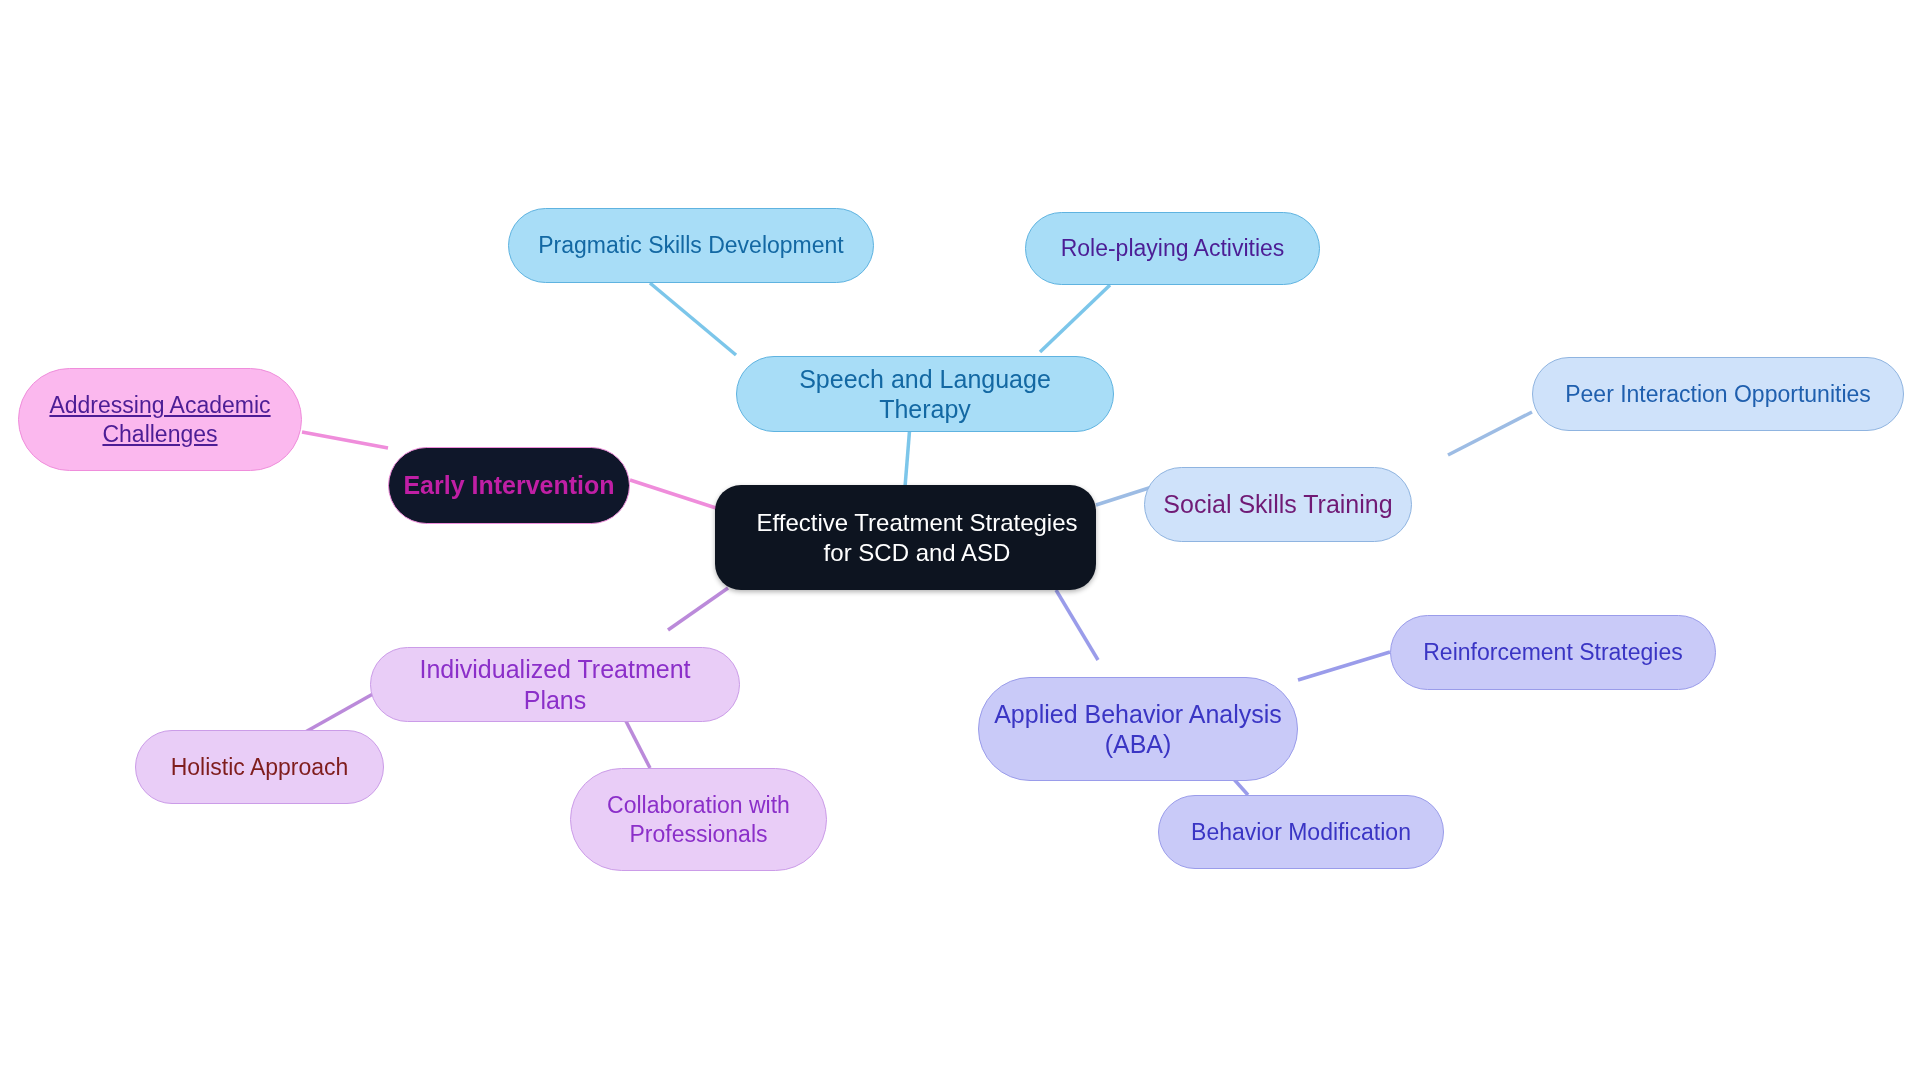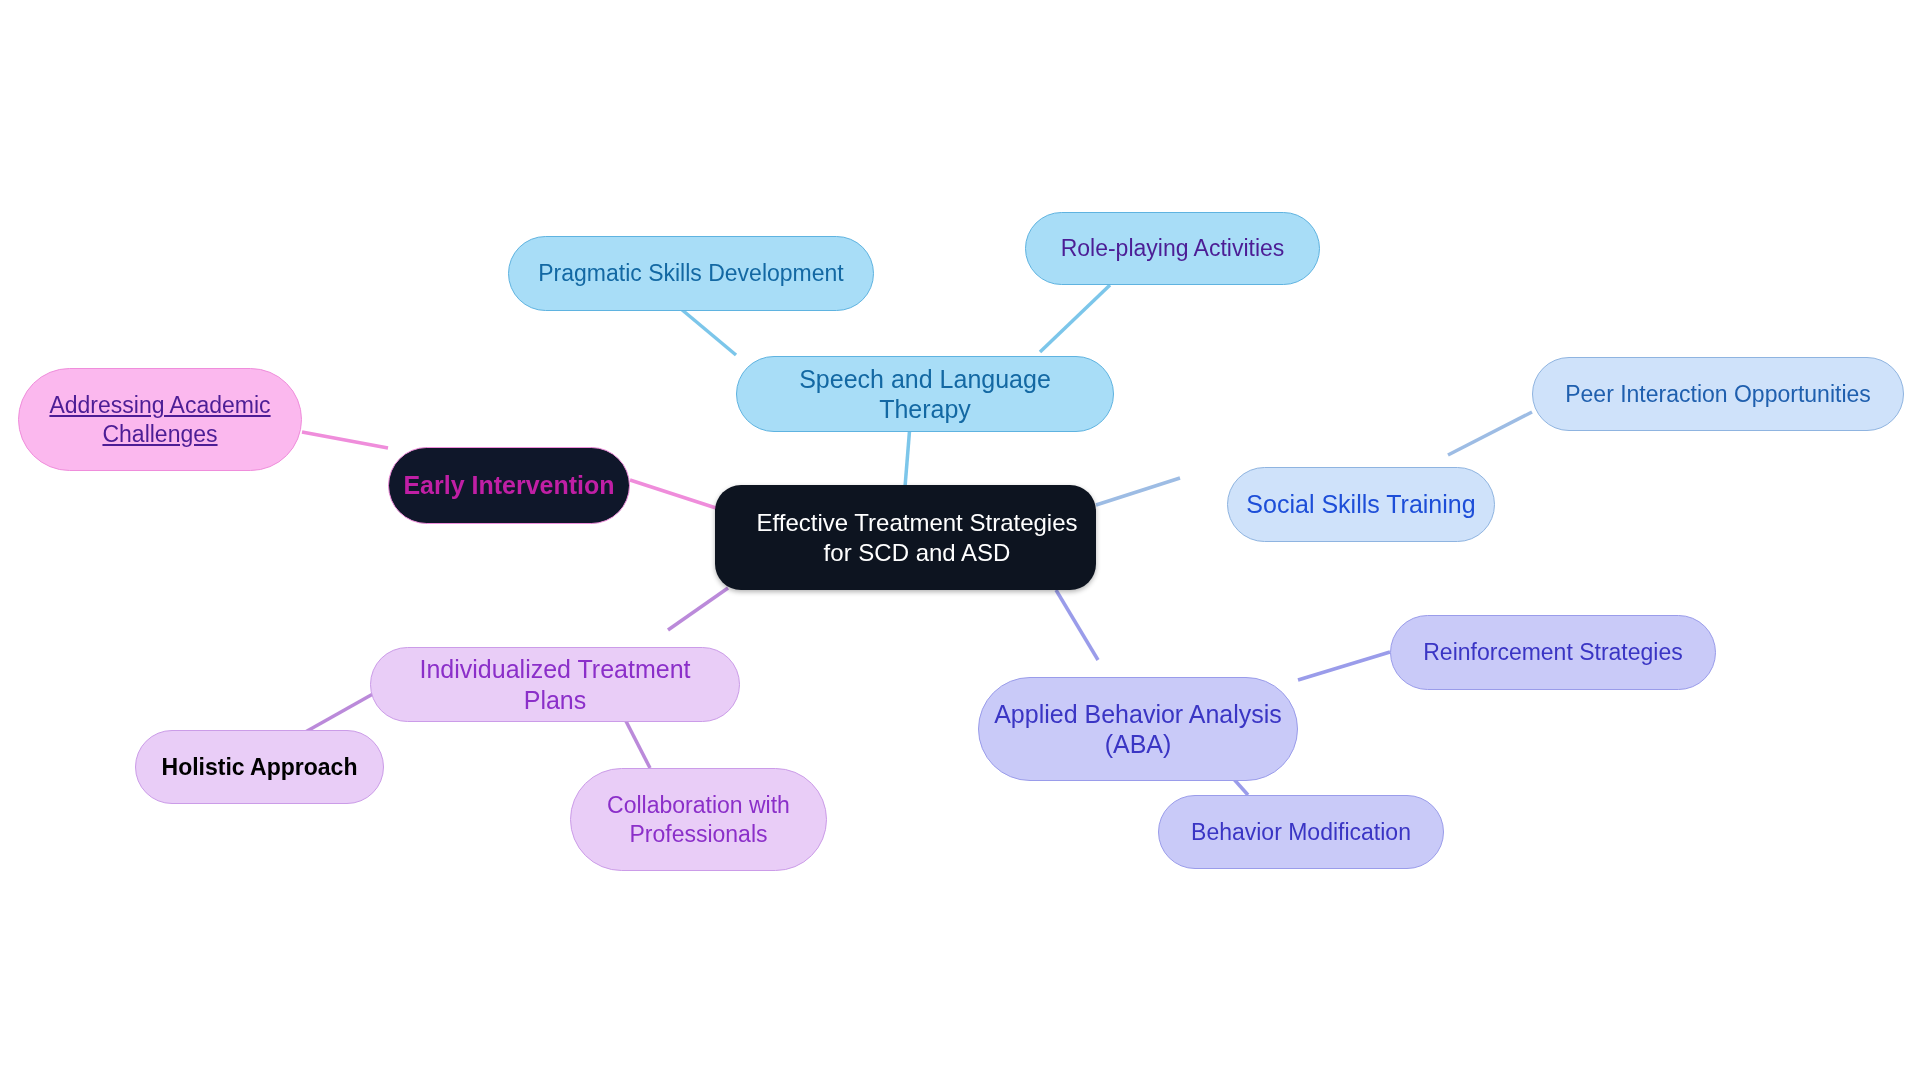--- a/index.html
+++ b/index.html
@@ -78,38 +78,38 @@
     <path d="M 716 508 L 630 480" stroke="#ef8ddb" stroke-width="3.5" fill="none"></path>
 
     <path d="M 388 448 L 302 432" stroke="#ef8ddb" stroke-width="3.5" fill="none"></path>
   </svg>
 
   <div class="node root" style="left:715px; top:485px; width:381px; height:105px; background:#0d1420; color:#ffffff;">Effective Treatment Strategies
 for SCD and ASD</div>
 
   <div class="node lvl1" style="left:736px; top:324px; width:378px; height:76px; background:#a8ddf7; border-color:#5fb3e0; color:#1368a3;">Speech and Language Therapy</div>
 
-  <div class="node lvl2" style="left:508px; top:208px; width:366px; height:75px; background:#a8ddf7; border-color:#5fb3e0; color:#1368a3;margin-top:28px;">Pragmatic Skills Development</div>
+  <div class="node lvl2" style="left:508px; top:208px; width:366px; height:75px; background:#a8ddf7; border-color:#5fb3e0; color:#1368a3;">Pragmatic Skills Development</div>
 
   <div class="node lvl2" style="left:1025px; top:212px; width:295px; height:73px; background:#a8ddf7; border-color:#5fb3e0; color:#4c1d95;">Role-playing Activities</div>
 
-  <div class="node lvl1" style="left:1227px; top:435px; width:268px; height:75px; background:#cfe2fa; border-color:#8fb4e0; color:#1d4ed8;">Social Skills Training</div>
+  <div class="node lvl1" style="left:1144px; top:435px; width:268px; height:75px; background:#cfe2fa; border-color:#8fb4e0; color:#701a75;">Social Skills Training</div>
 
   <div class="node lvl2" style="left:1532px; top:357px; width:372px; height:74px; background:#cfe2fa; border-color:#8fb4e0; color:#1f5fae;">Peer Interaction Opportunities</div>
 
   <div class="node lvl1" style="left:978px; top:645px; width:320px; height:104px; background:#c9caf8; border-color:#9a9cea; color:#3a35c4;">Applied Behavior Analysis
 (ABA)</div>
 
   <div class="node lvl2" style="left:1390px; top:615px; width:326px; height:75px; background:#c9caf8; border-color:#9a9cea; color:#3a35c4;">Reinforcement Strategies</div>
 
   <div class="node lvl2" style="left:1158px; top:795px; width:286px; height:74px; background:#c9caf8; border-color:#9a9cea; color:#3a35c4;">Behavior Modification</div>
 
   <div class="node lvl1" style="left:370px; top:615px; width:370px; height:75px; background:#e9cdf7; border-color:#cb9ce8; color:#8b2fc9;">Individualized Treatment Plans</div>
 
-  <div class="node lvl2" style="left:135px; top:730px; width:249px; height:74px; background:#e9cdf7; border-color:#cb9ce8; color:#000000;font-weight:bold;">Holistic Approach</div>
+  <div class="node lvl2" style="left:135px; top:730px; width:249px; height:74px; background:#e9cdf7; border-color:#cb9ce8; color:#7f1d1d;">Holistic Approach</div>
 
   <div class="node lvl2" style="left:570px; top:768px; width:257px; height:103px; background:#e9cdf7; border-color:#cb9ce8; color:#8b2fc9;">Collaboration with
 Professionals</div>
 
   <div class="node lvl1" style="left:388px; top:415px; width:242px; height:77px; background:#0f172a; border-color:#ef8ddb; color:#c01fa5;font-weight:bold;">Early Intervention</div>
 
   <div class="node lvl2" style="left:18px; top:368px; width:284px; height:103px; background:#fbb8ee; border-color:#ef8ddb; color:#4c1d95;text-decoration:underline;">Addressing Academic
 Challenges</div>
 
 </div>

